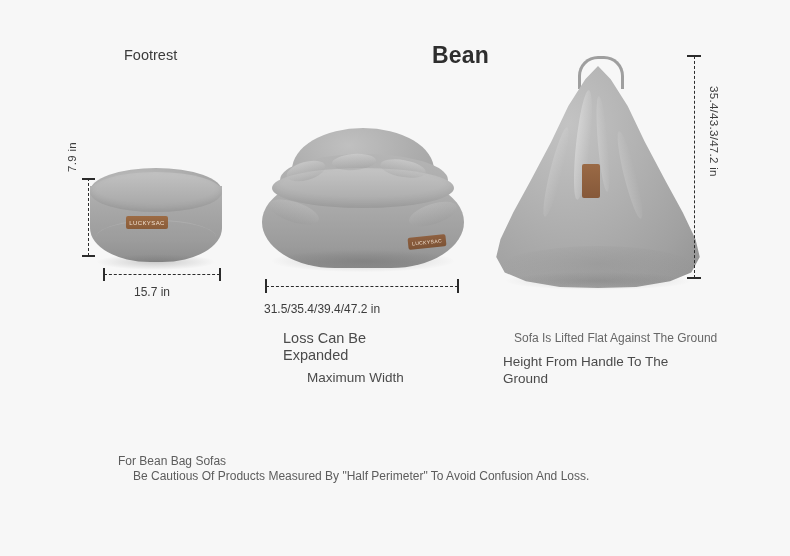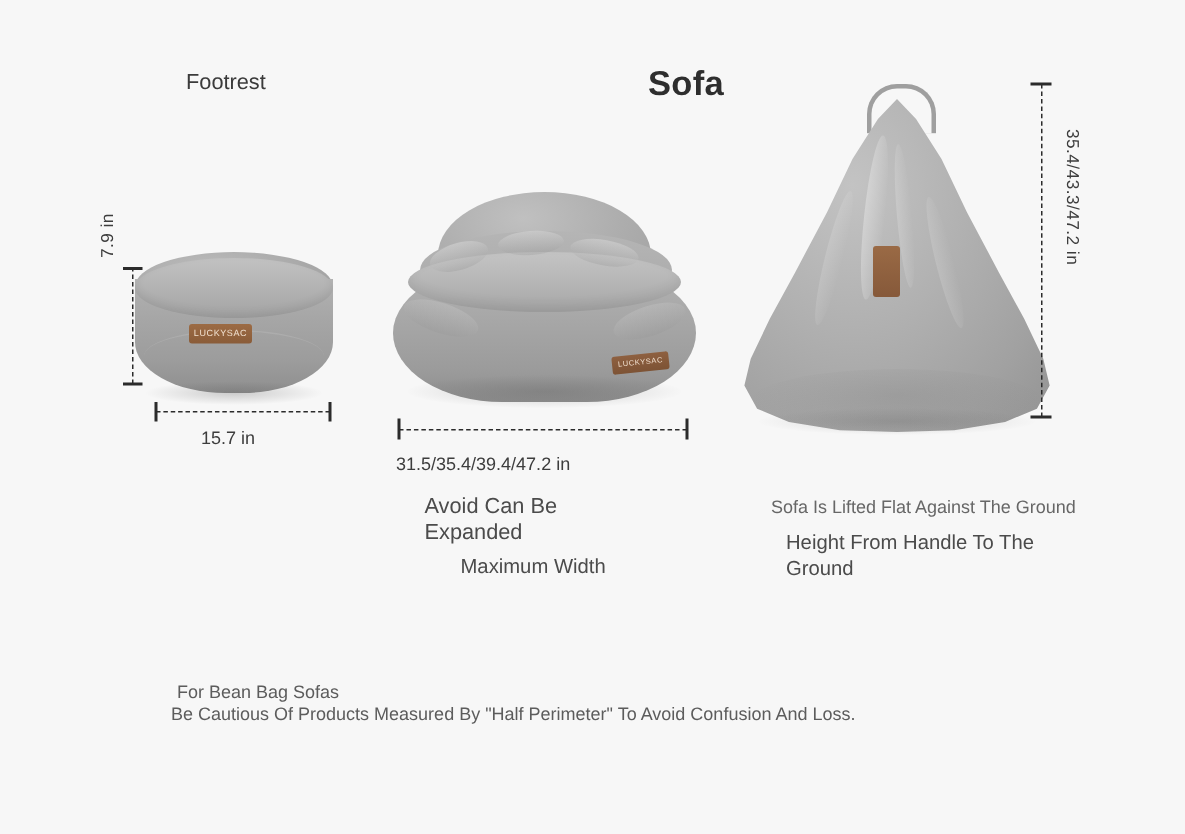--- a/index.html
+++ b/index.html
@@ -98,39 +98,39 @@
     font-size: 13.5px;
     color: #4b4b4b;
   }
   .cap-flat {
     left: 514px;
     top: 331px;
     font-size: 12px;
     color: #676767;
   }
   .cap-handle {
-    left: 524px;
+    left: 503px;
     top: 353px;
     font-size: 13.5px;
     color: #4b4b4b;
     line-height: 17px;
     white-space: normal;
     width: 170px;
   }
 
   
   .warn {
     position: absolute;
     color: #5c5c5c;
     font-size: 12px;
     line-height: 17px;
     white-space: nowrap;
   }
   .warn1 { left: 118px; top: 436px; }
-  .warn2 { left: 114px; top: 468px; }
+  .warn2 { left: 133px; top: 468px; }
 
   
   .dash-h {
     position: absolute;
     border-top: 1.5px dashed #2b2b2b;
     height: 0;
   }
   .dash-v {
     position: absolute;
     border-left: 1.5px dashed #2b2b2b;
@@ -319,21 +319,21 @@
     background: radial-gradient(ellipse at 50% 50%, rgba(95,95,95,.22) 0%, rgba(150,150,150,0) 72%);
     border-radius: 50%;
   }
 </style>
 </head>
 <body>
 
 <div id="canvas">
 
   <div class="lbl title-footrest">Footrest</div>
-  <div class="lbl title-sofa">Sofa</div>
+  <div class="lbl title-sofa">Bean</div>
 
   <div class="footrest">
     <div class="top"></div>
     <div class="body"></div>
     <div class="rim"></div>
     <div class="seam"></div>
     <div class="tag">LUCKYSAC</div>
     <div class="shadow"></div>
   </div>
 
@@ -359,21 +359,21 @@
     <div class="fold f5"></div>
     <div class="tag">LUCKYSAC</div>
     <div class="shadow"></div>
   </div>
 
   <div class="dash-h" style="left:266px; top:286px; width:192px;"></div>
   <div class="tick" style="left:265px; top:279px; width:1.5px; height:14px;"></div>
   <div class="tick" style="left:457px; top:279px; width:1.5px; height:14px;"></div>
   <div class="dim dim-width">31.5/35.4/39.4/47.2 in</div>
 
-  <div class="cap cap-expand">Avoid Can Be Expanded</div>
+  <div class="cap cap-expand">Loss Can Be Expanded</div>
   <div class="cap cap-maxwidth">Maximum Width</div>
 
   <div class="bag">
     <div class="handle"></div>
     <div class="body"></div>
     <div class="crease c1"></div>
     <div class="crease c2"></div>
     <div class="crease c3"></div>
     <div class="crease c4"></div>
     <div class="bottomshade"></div>

